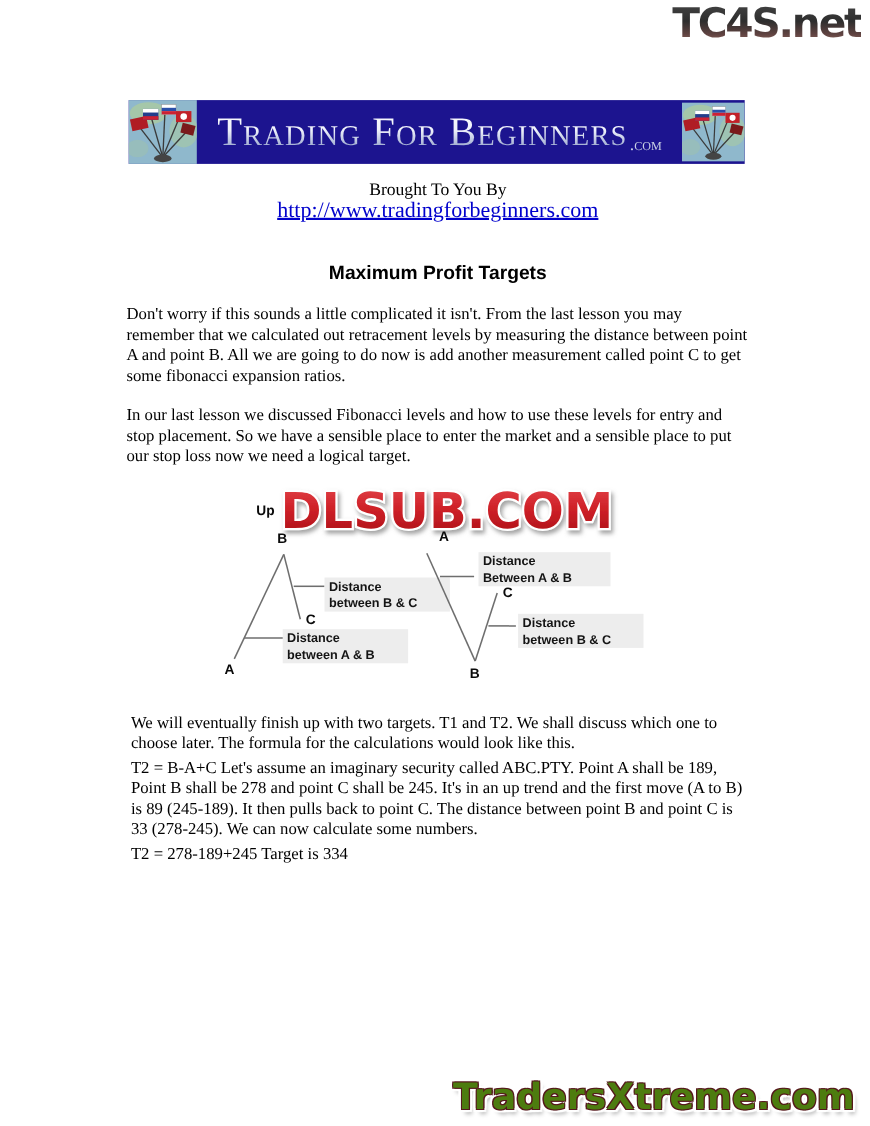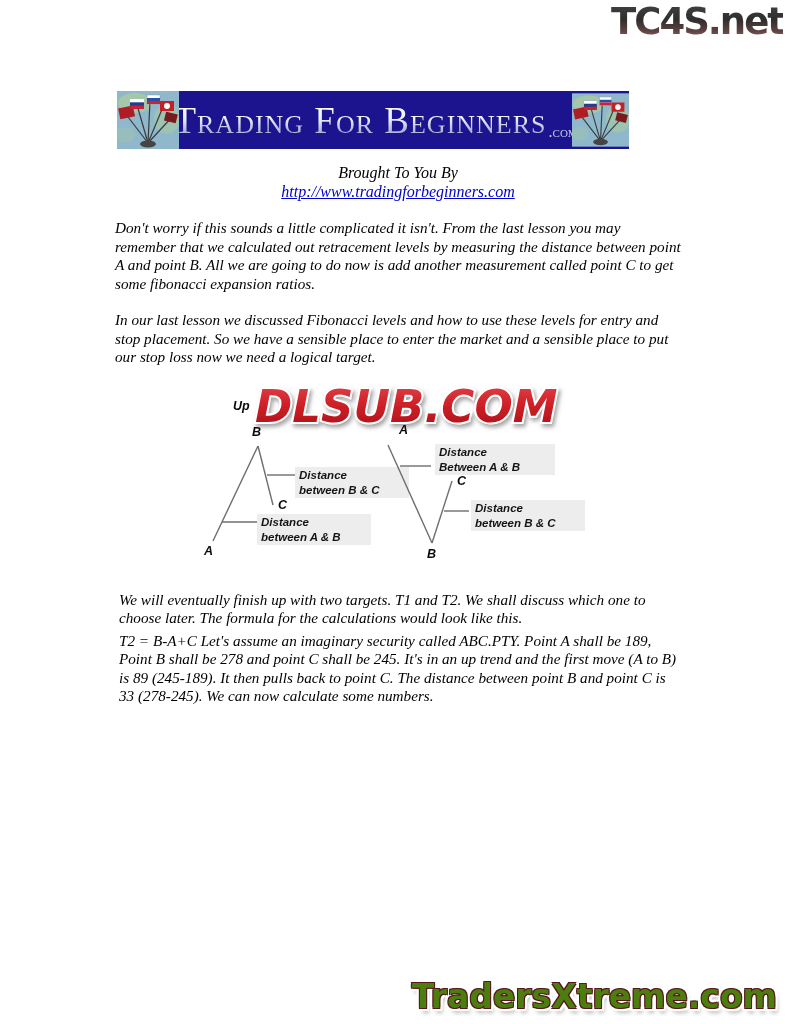--- a/index.html
+++ b/index.html
@@ -9,39 +9,39 @@
   }
   
   #tc4s{
     position:absolute;top:0px;right:8px;
     font-family:"DejaVu Sans", sans-serif;font-weight:bold;font-size:37px;letter-spacing:-2px;
     background:linear-gradient(180deg,#474747 0%,#2e2e2e 45%,#5f4341 72%,#a8756b 100%);
     -webkit-background-clip:text;background-clip:text;color:transparent;
   }
   
   #banner{
-    position:absolute;left:117px;top:91px;width:512px;height:58px;
+    position:absolute;left:117px;top:91px;width:560px;height:58px;
     background:#1c148f;display:flex;align-items:stretch;
   }
   .flags{flex:0 0 auto;}
   .banner-mid{flex:1 1 auto;display:flex;align-items:center;justify-content:center;overflow:hidden;}
   .banner-title{
     font-family:"Liberation Serif", serif;font-variant:small-caps;font-weight:normal;
     font-size:37px;letter-spacing:1px;white-space:nowrap;
     background:linear-gradient(180deg,#ffffff 0%,#eef1fb 45%,#a9b4d6 75%,#dfe5f6 100%);
     -webkit-background-clip:text;background-clip:text;color:transparent;
   }
   .banner-suffix{
     font-family:"Liberation Serif", serif;font-variant:small-caps;font-size:16px;
     color:#c7cee4;transform:translateY(12px);display:inline-block;margin-left:2px;text-align:center;
   }
   
-  .content{position:absolute;left:115px;top:163px;width:566px;font-size:15.2px;line-height:18.5px;font-style:italic;}
+  .content{position:absolute;left:115px;top:163px;width:566px;font-size:15.2px;line-height:18.5px;}
   .brought{text-align:center;font-size:16px;line-height:19px;}
-  .linkline{text-align:center;font-size:16px;line-height:19px;}
+  .linkline{text-align:center;font-size:20px;line-height:19px;}
   .linkline a{color:#0000cc;text-decoration:underline;}
   h1{
     margin:36px 0 0 0;text-align:center;
     font-family:"Liberation Sans", sans-serif;font-weight:bold;font-size:17.5px;line-height:22px;
   }
   p.body-par{margin:18px 0;}
   p.body-par:nth-of-type(3){margin-bottom:0;}
   #diagram{display:block;margin-top:-2px;}
   .calcblock{margin-top:8px;}
   .calcblock .line{margin:4px;}
@@ -125,20 +125,21 @@
       <ellipse cx="31" cy="53" rx="8" ry="3.5" fill="#444444"></ellipse>
     </svg>
   </div>
 </div>
 
 <div class="content">
   <div class="brought">Brought To You By</div>
   <div class="linkline">
     <a href="#">http://www.tradingforbeginners.com</a>
   </div>
+  <h1>Maximum Profit Targets</h1>
   <p class="body-par">Don't worry if this sounds a little complicated it isn't. From the last lesson you may remember that we calculated out retracement levels by measuring the distance between point A and point B. All we are going to do now is add another measurement called point C to get some fibonacci expansion ratios.</p>
   <p class="body-par">In our last lesson we discussed Fibonacci levels and how to use these levels for entry and stop placement. So we have a sensible place to enter the market and a sensible place to put our stop loss now we need a logical target.</p>
 
   <svg id="diagram" width="562" height="200" viewBox="0 0 562 200">
     <defs>
       <linearGradient id="wmgrad" x1="0" y1="0" x2="0" y2="1">
         <stop offset="0" stop-color="#e4474d"></stop>
         <stop offset="0.45" stop-color="#cf2128"></stop>
         <stop offset="1" stop-color="#a81016"></stop>
       </linearGradient>
@@ -175,16 +176,17 @@
     <text class="diag-label" x="324" y="73">Distance</text>
     <text class="diag-label" x="324" y="88">Between A &amp; B</text>
     <rect class="label-bg" x="356" y="117" width="114" height="31"></rect>
     <text class="diag-label" x="360" y="129">Distance</text>
     <text class="diag-label" x="360" y="144">between B &amp; C</text>
   </svg>
 
   <div class="calcblock">
     <div class="line">We will eventually finish up with two targets. T1 and T2. We shall discuss which one to choose later. The formula for the calculations would look like this.</div>
     <div class="line">T2 = B-A+C Let's assume an imaginary security called ABC.PTY. Point A shall be 189, Point B shall be 278 and point C shall be 245. It's in an up trend and the first move (A to B) is 89 (245-189). It then pulls back to point C. The distance between point B and point C is 33 (278-245). We can now calculate some numbers.</div>
+    <div class="line">T2 = 278-189+245 Target is 334</div>
   </div>
 </div>
 
 <div id="footer-logo">TradersXtreme.com</div>
 
 </body></html>

